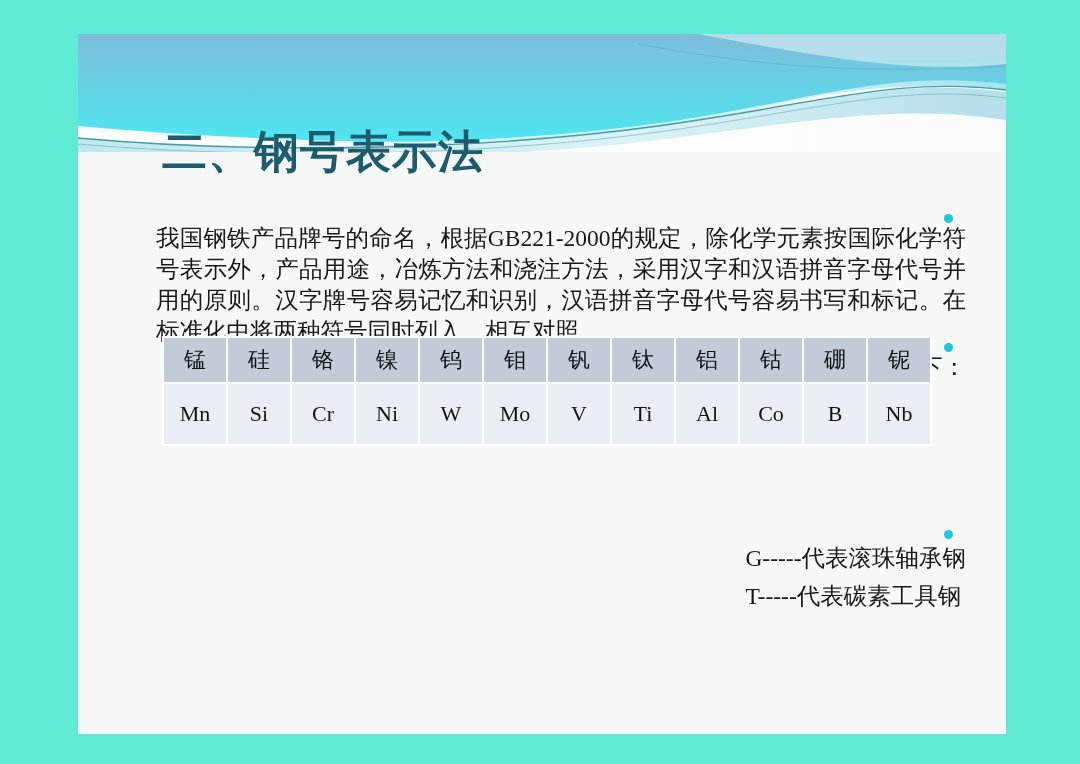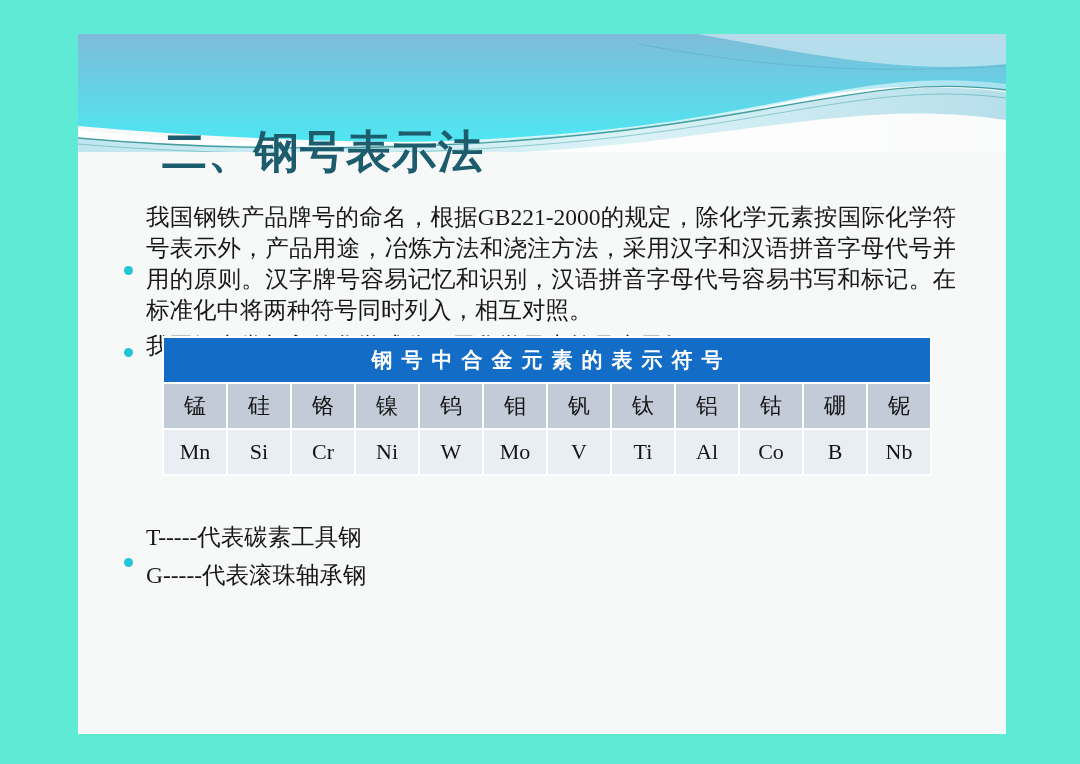--- a/index.html
+++ b/index.html
@@ -58,21 +58,22 @@
     color: #1d5c6d;
     letter-spacing: 1px;
     white-space: nowrap;
     line-height: 1;
   }
 
   
   .bullet-block {
     position: absolute;
     display: flex;
-    align-items: center;
+    align-items: flex-end;
+    flex-direction: column;
   }
   .dot {
     flex: 0 0 auto;
     width: 9px;
     height: 9px;
     border-radius: 50%;
     background: #22c6d6;
     margin-top: 12px;
     margin-right: 13px;
   }
@@ -123,21 +124,21 @@
   #alloy-table .cn {
     background: #c3cbd8;
     color: #141414;
     height: 44px;
     font-family: "Liberation Serif", "DejaVu Serif", serif;
     font-size: 22px;
   }
   #alloy-table .sym {
     background: #e9edf4;
     color: #141414;
-    height: 44px;
+    height: 60px;
     font-family: "Liberation Serif", "DejaVu Serif", serif;
     font-size: 22px;
   }
 </style>
 </head>
 <body>
 
 <div id="slide">
   <div id="canvas">
 
@@ -183,23 +184,20 @@
       <span class="para">我国钢铁产品牌号的命名，根据GB221-2000的规定，除化学元素按国际化学符号表示外，产品用途，冶炼方法和浇注方法，采用汉字和汉语拼音字母代号并用的原则。汉字牌号容易记忆和识别，汉语拼音字母代号容易书写和标记。在标准化中将两种符号同时列入，相互对照。</span>
     </div>
 
     <div class="bullet-block" id="b2">
       <span class="dot"></span>
       <span class="para">我国钢中常加入的化学成分，用化学元素符号表示如下：</span>
     </div>
 
     <table id="alloy-table">
       <tbody>
-        <tr>
-          <td class="hdr" colspan="12">钢号中合金元素的表示符号</td>
-        </tr>
         <tr>
           <td class="cn">锰</td>
           <td class="cn">硅</td>
           <td class="cn">铬</td>
           <td class="cn">镍</td>
           <td class="cn">钨</td>
           <td class="cn">钼</td>
           <td class="cn">钒</td>
           <td class="cn">钛</td>
           <td class="cn">铝</td>
@@ -220,19 +218,19 @@
           <td class="sym">Co</td>
           <td class="sym">B</td>
           <td class="sym">Nb</td>
         </tr>
       </tbody>
     </table>
 
     <div class="bullet-block" id="b3">
       <span class="dot"></span>
       <span class="para">
+        <span class="sub">G-----代表滚珠轴承钢</span>
         <span class="sub">T-----代表碳素工具钢</span>
-        <span class="sub">G-----代表滚珠轴承钢</span>
       </span>
     </div>
 
   </div>
 </div>
 
 </body></html>

